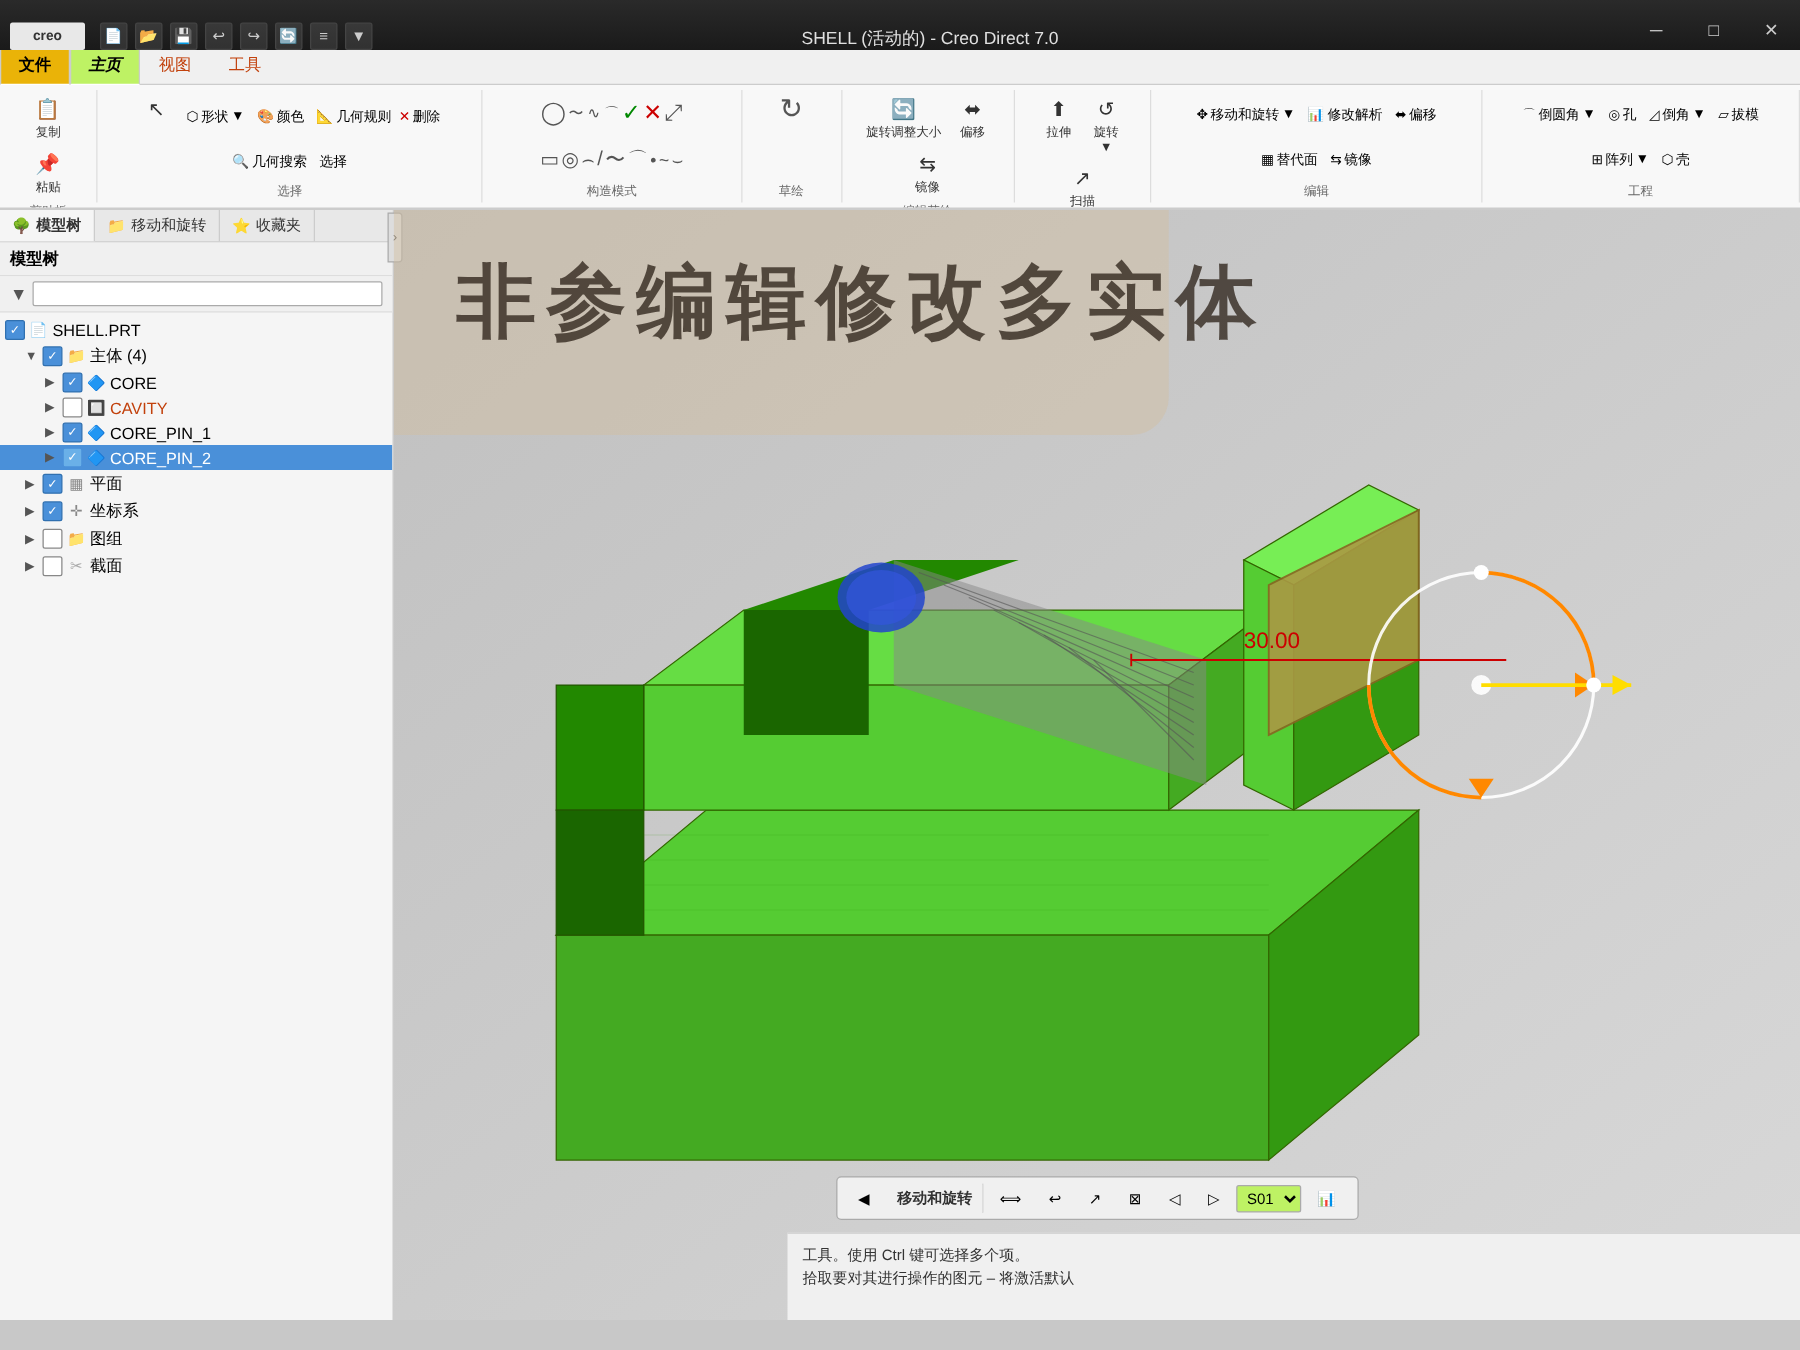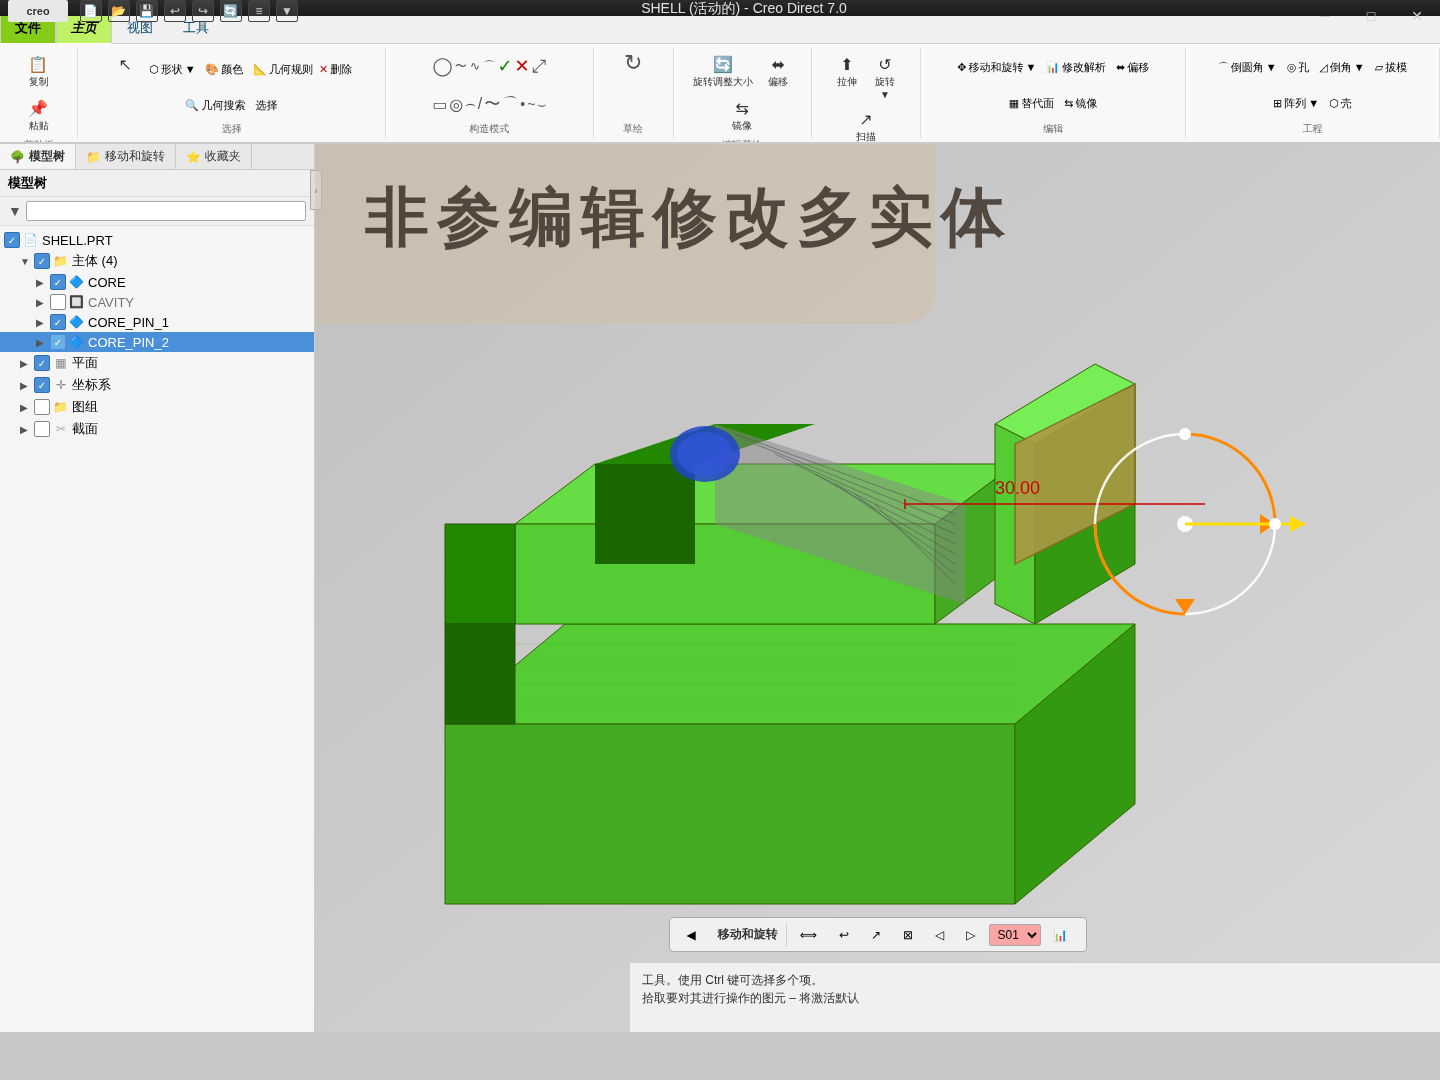--- a/index.html
+++ b/index.html
@@ -8,24 +8,24 @@
       height: 1080px;
       overflow: hidden;
       font-family: 'Microsoft YaHei', 'SimHei', sans-serif;
       font-size: 13px;
       background: #c8c8c8;
       position: relative;
     }
 
     
     #title-bar {
-      height: 16px;
+      height: 40px;
       background: linear-gradient(to bottom, #2a2a2a, #1a1a1a);
       display: flex;
-      align-items: flex-start;
+      align-items: flex-end;
       justify-content: center;
       color: #e0e0e0;
       font-size: 14px;
       position: relative;
       padding-left: 48px;
     }
     #title-bar .logo {
       position: absolute;
       left: 8px;
       display: flex;
@@ -88,24 +88,24 @@
       display: flex;
       align-items: flex-end;
     }
     .ribbon-tab {
       padding: 4px 14px 6px;
       font-size: 13px;
       cursor: pointer;
       border: 1px solid transparent;
       border-bottom: none;
       background: transparent;
-      color: #0c4a6e;
+      color: #c2410c;
     }
     .ribbon-tab.active {
-      background: #84cc16;
+      background: #eab308;
       border-color: #ccc;
       border-bottom: 1px solid #fff;
       margin-bottom: -1px;
       color: #000;
       font-weight: bold;
     }
 
     
     #ribbon {
       height: 100px;
@@ -341,21 +341,21 @@
     .bottom-btn.label {
       color: #333;
       font-weight: bold;
       border-right: 1px solid #ccc;
       padding-right: 8px;
     }
     .bottom-select {
       padding: 2px 4px;
       border: 1px solid #aaa;
       border-radius: 2px;
-      background: #fca5a5;
+      background: #bef264;
       font-size: 12px;
     }
 
     
     #status-bar {
       position: absolute;
       bottom: 0;
       left: 315px;
       right: 0;
       height: 70px;
@@ -681,21 +681,21 @@
         <div class="tree-check checked">✓</div>
         <div class="tree-icon icon-body">🔷</div>
         <span>CORE</span>
       </div>
 
       <div class="tree-item">
         <span class="tree-indent" style="width:32px"></span>
         <span class="tree-arrow">▶</span>
         <div class="tree-check"></div>
         <div class="tree-icon" style="color:#aaa;">🔲</div>
-        <span style="color:#737373;">CAVITY</span>
+        <span style="color:#c2410c;">CAVITY</span>
       </div>
 
       <div class="tree-item">
         <span class="tree-indent" style="width:32px"></span>
         <span class="tree-arrow">▶</span>
         <div class="tree-check checked">✓</div>
         <div class="tree-icon icon-body">🔷</div>
         <span>CORE_PIN_1</span>
       </div>
 

